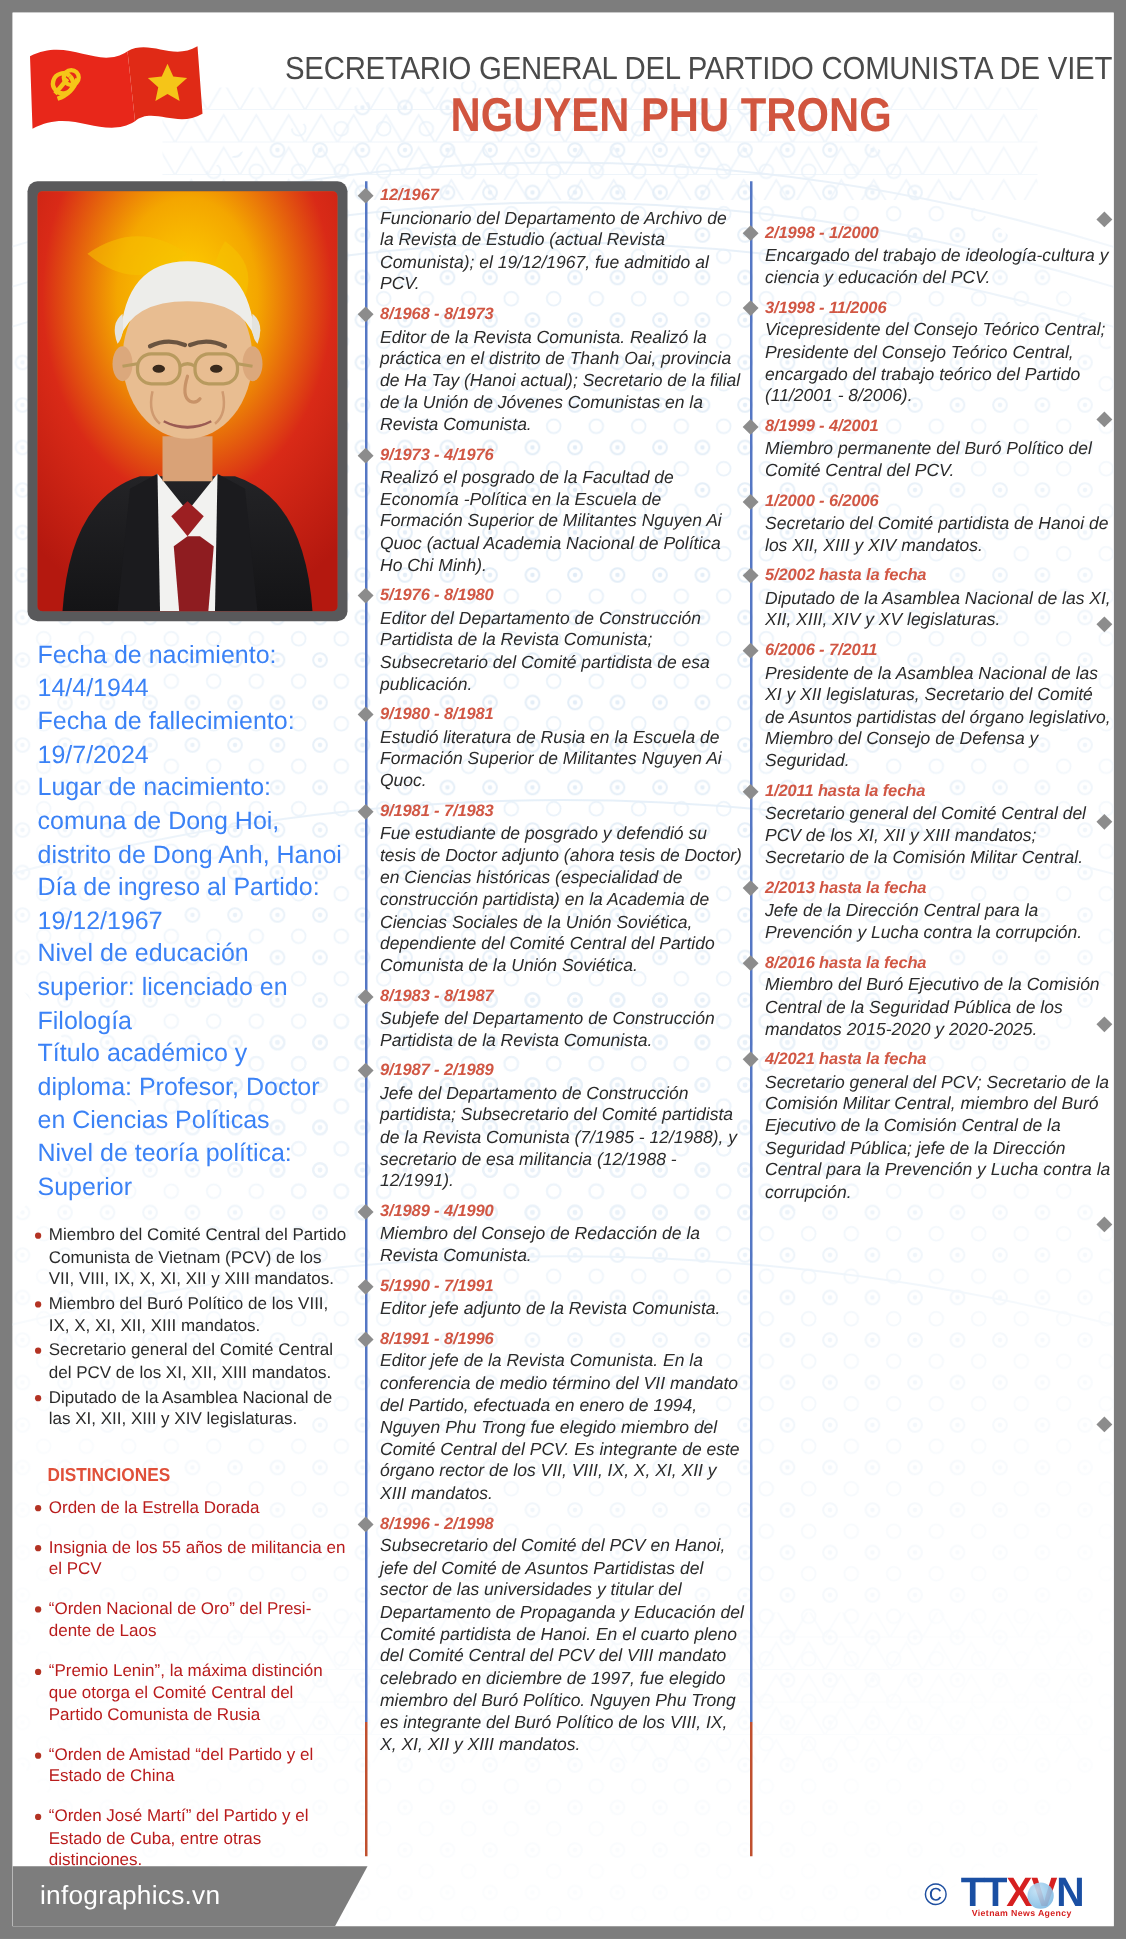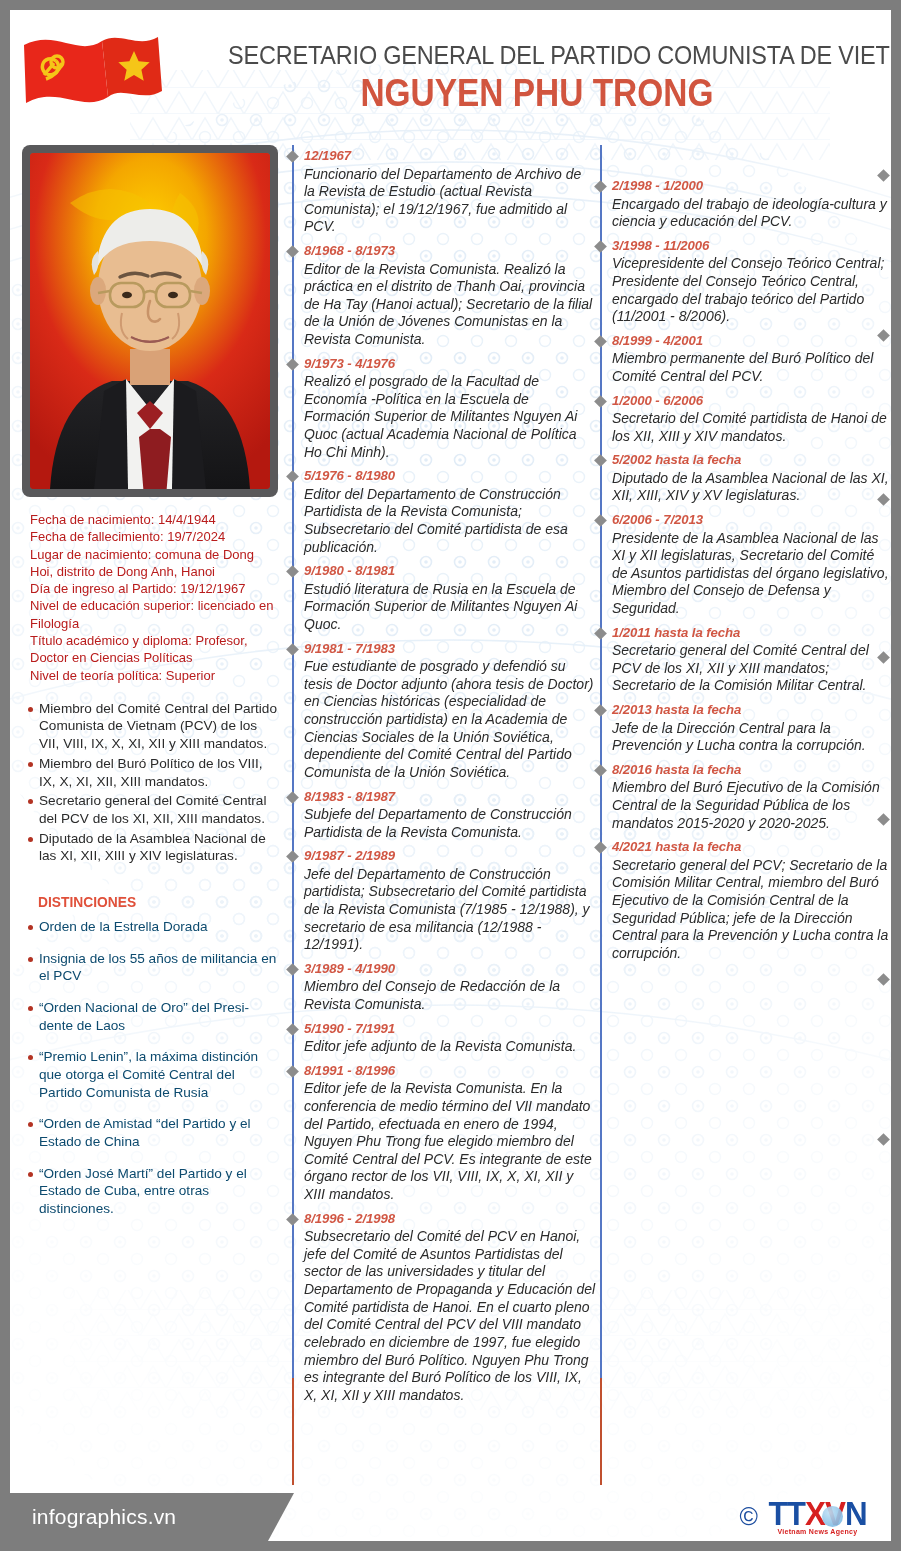--- a/index.html
+++ b/index.html
@@ -98,23 +98,23 @@
     width: 100%; height: 100%;
     border-radius: 4px;
     overflow: hidden;
     position: relative;
     background: radial-gradient(ellipse 120% 90% at 50% 30%, #ffd000 0%, #f0a500 22%, #d92d18 55%, #b81a10 100%);
   }
   .portrait svg { position: absolute; inset: 0; width: 100%; height: 100%; }
 
   .bio {
     margin: 14px 10px 0 14px;
-    font-size: 13px;
+    font-size: 20px;
     line-height: 1.33;
-    color: #b91c1c;
+    color: #3b82f6;
   }
   .bio div { white-space: normal; }
 
   .bullets {
     margin: 16px 10px 0 10px;
     font-size: 13.6px;
     line-height: 1.3;
     color: #2b2b2b;
   }
   .bullet {
@@ -136,21 +136,21 @@
     font-weight: bold;
     font-size: 15px;
     letter-spacing: 0px;
     transform: scaleX(0.92);
     transform-origin: left center;
   }
   .dists {
     margin: 0 10px 16px 10px;
     font-size: 13.6px;
     line-height: 1.3;
-    color: #0c4a6e;
+    color: #b91c1c;
   }
   .dists .bullet { margin-bottom: 14px; }
 
   
   .col-mid {
     width: 308px;
     flex: 0 0 308px;
     position: relative;
     padding-left: 16px;
     padding-top: 3px;
@@ -524,21 +524,21 @@
           <div class="date">1/2000 - 6/2006</div>
           <div class="desc">Secretario del Comité partidista de Hanoi de los XII, XIII y XIV mandatos.</div>
         </div>
         <div class="entry">
           <span class="diamond"></span>
           <div class="date">5/2002 hasta la fecha</div>
           <div class="desc">Diputado de la Asamblea Nacional de las XI, XII, XIII, XIV y XV legislaturas.</div>
         </div>
         <div class="entry">
           <span class="diamond"></span>
-          <div class="date">6/2006 - 7/2013</div>
+          <div class="date">6/2006 - 7/2011</div>
           <div class="desc">Presidente de la Asamblea Nacional de las XI y XII legislaturas, Secretario del Comité de Asuntos partidistas del órgano legislativo, Miembro del Consejo de Defensa y Seguridad.</div>
         </div>
         <div class="entry">
           <span class="diamond"></span>
           <div class="date">1/2011 hasta la fecha</div>
           <div class="desc">Secretario general del Comité Central del PCV de los XI, XII y XIII mandatos; Secretario de la Comisión Militar Central.</div>
         </div>
         <div class="entry">
           <span class="diamond"></span>
           <div class="date">2/2013 hasta la fecha</div>

